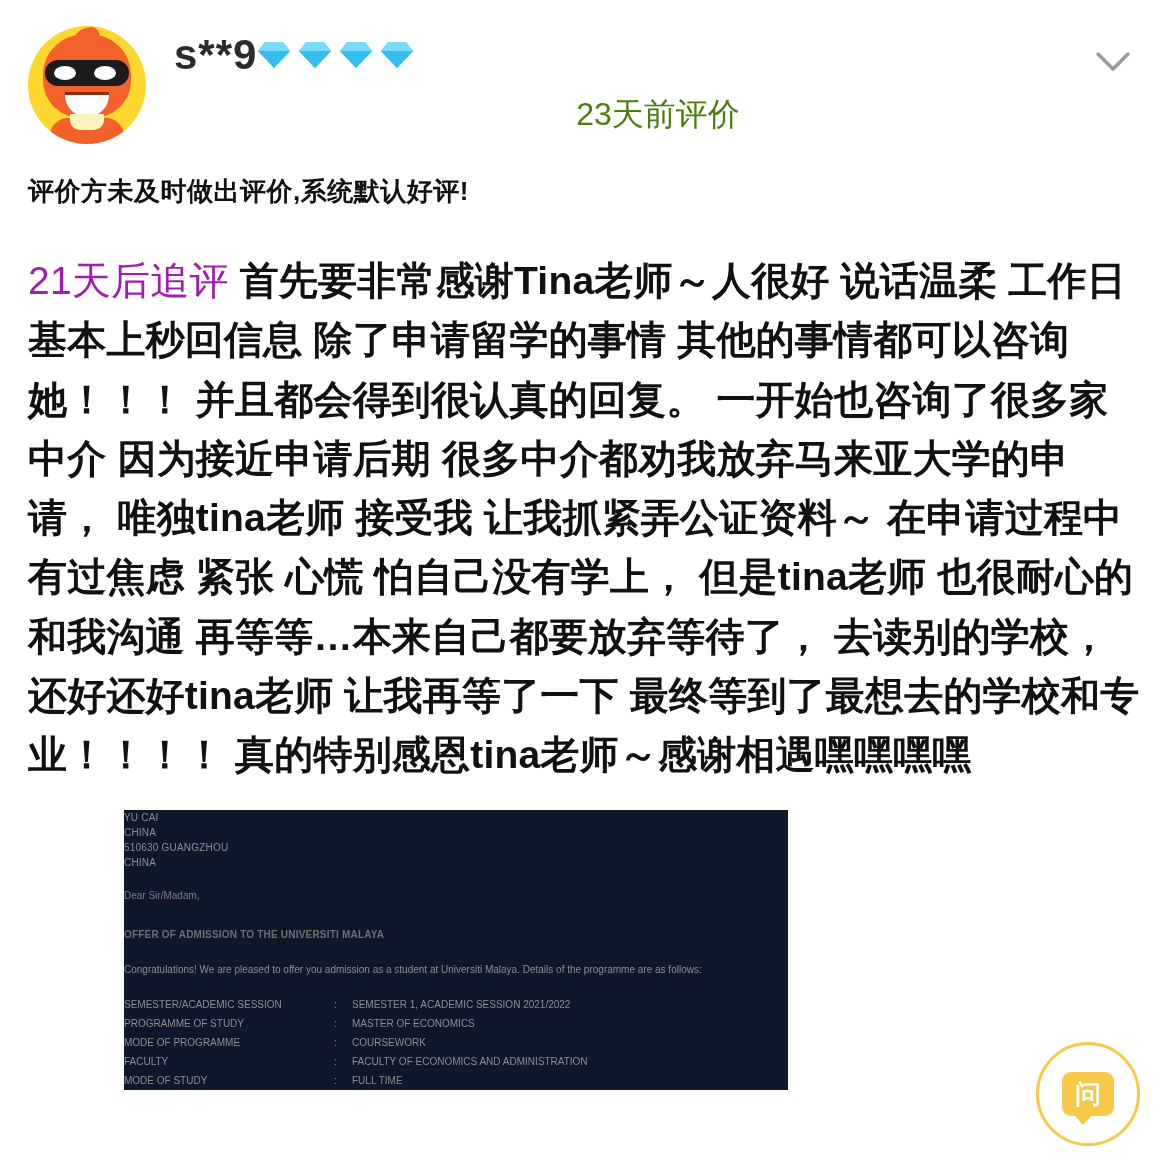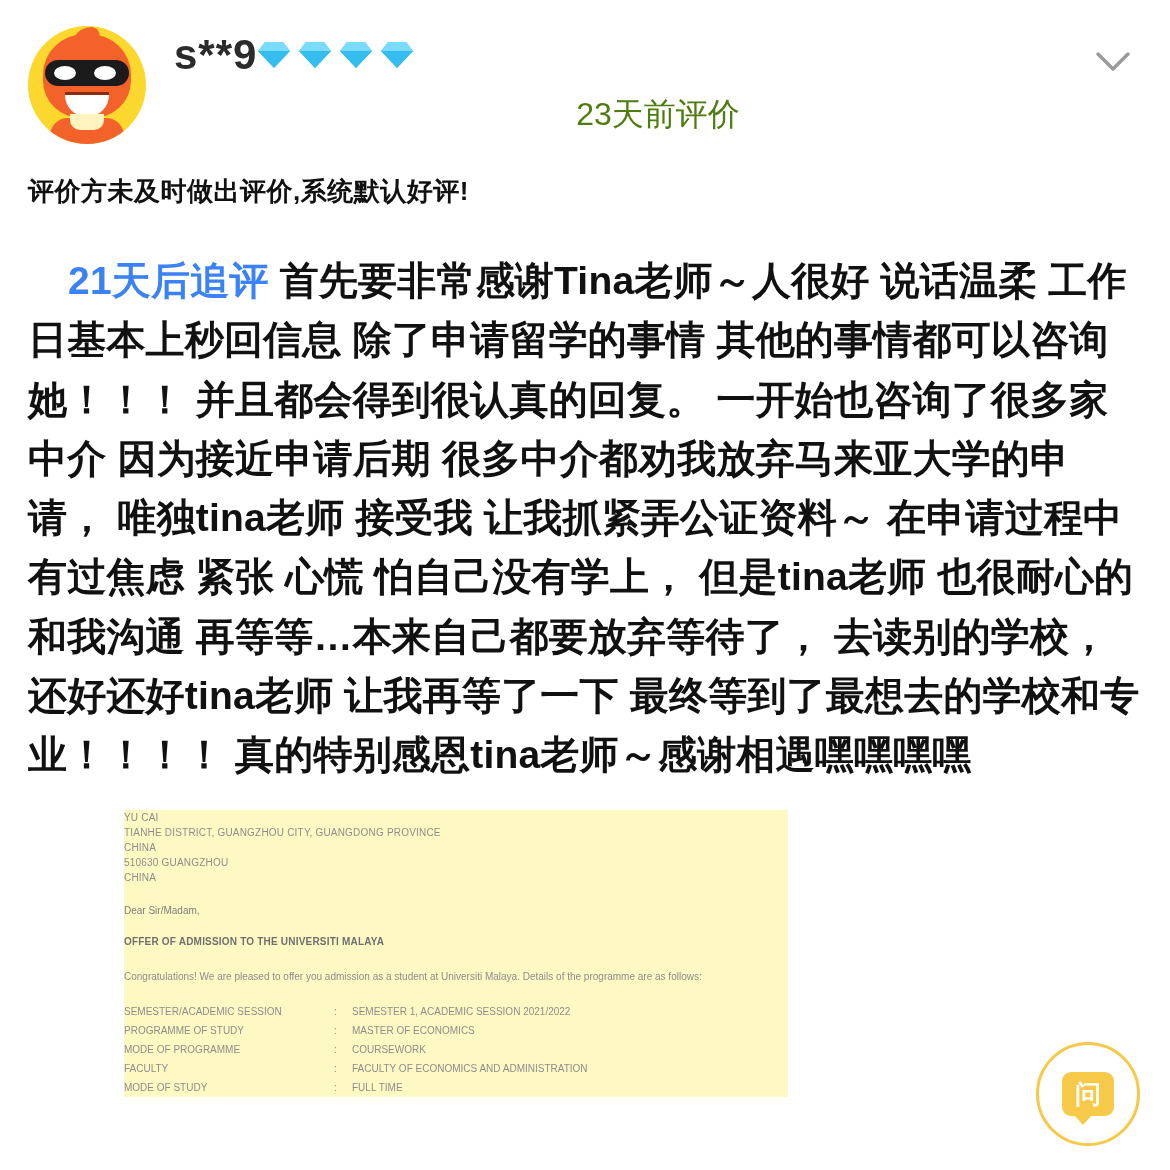--- a/index.html
+++ b/index.html
@@ -159,41 +159,40 @@
   }
   .followup {
     margin-top: 42px;
     font-size: 39px;
     font-weight: bold;
     line-height: 1.52;
     letter-spacing: 0.2px;
     color: #111111;
   }
   .followup-tag {
-    color: #3b82f6;
-    font-weight: bold;
-    margin-left: 40px;
+    color: #a21caf;
+    font-weight: normal;
   }
 
   
   .doc-wrap {
     margin: 26px 0 0 96px;
     width: 664px;
-    background: #fef9c3;
+    background: #0f172a;
   }
   .doc {
     font-family: "Liberation Sans", sans-serif;
     color: #8d8d8d;
     font-size: 10px;
     line-height: 1.5;
     transform-origin: top left;
   }
   .doc-addr { margin-bottom: 18px; }
   .doc-addr div { letter-spacing: 0.2px; }
-  .doc-salutation { margin-bottom: 16px; color: #7d7d7d; }
+  .doc-salutation { margin-bottom: 24px; color: #7d7d7d; }
   .doc-subject {
     font-weight: bold;
     color: #6f6f6f;
     margin-bottom: 20px;
     letter-spacing: 0.2px;
   }
   .doc-para { margin-bottom: 18px; color: #8d8d8d; }
   .doc-table { width: 100%; border-collapse: collapse; }
   .doc-table td {
     vertical-align: top;
@@ -302,21 +301,20 @@
   <div class="first-line">评价方未及时做出评价,系统默认好评!</div>
 
   <div class="followup">
     <span class="followup-tag">21天后追评</span><span> 首先要非常感谢Tina老师～人很好 说话温柔 工作日基本上秒回信息 除了申请留学的事情  其他的事情都可以咨询她！！！ 并且都会得到很认真的回复。 一开始也咨询了很多家中介 因为接近申请后期 很多中介都劝我放弃马来亚大学的申请， 唯独tina老师 接受我 让我抓紧弄公证资料～ 在申请过程中 有过焦虑 紧张 心慌 怕自己没有学上， 但是tina老师 也很耐心的和我沟通 再等等…本来自己都要放弃等待了， 去读别的学校， 还好还好tina老师 让我再等了一下 最终等到了最想去的学校和专业！！！！ 真的特别感恩tina老师～感谢相遇嘿嘿嘿嘿</span>
   </div>
 
   <div class="doc-wrap">
     <div class="doc">
       <div class="doc-addr">
         <div>YU CAI</div>
-        <div>TIANHE DISTRICT, GUANGZHOU CITY, GUANGDONG PROVINCE</div>
         <div>CHINA</div>
         <div>510630 GUANGZHOU</div>
         <div>CHINA</div>
       </div>
       <div class="doc-salutation">Dear Sir/Madam,</div>
       <div class="doc-subject">OFFER OF ADMISSION TO THE UNIVERSITI MALAYA</div>
       <div class="doc-para">Congratulations! We are pleased to offer you admission as a student at Universiti Malaya. Details of the programme are as follows:</div>
       <table class="doc-table">
         <tbody>
             <tr>

